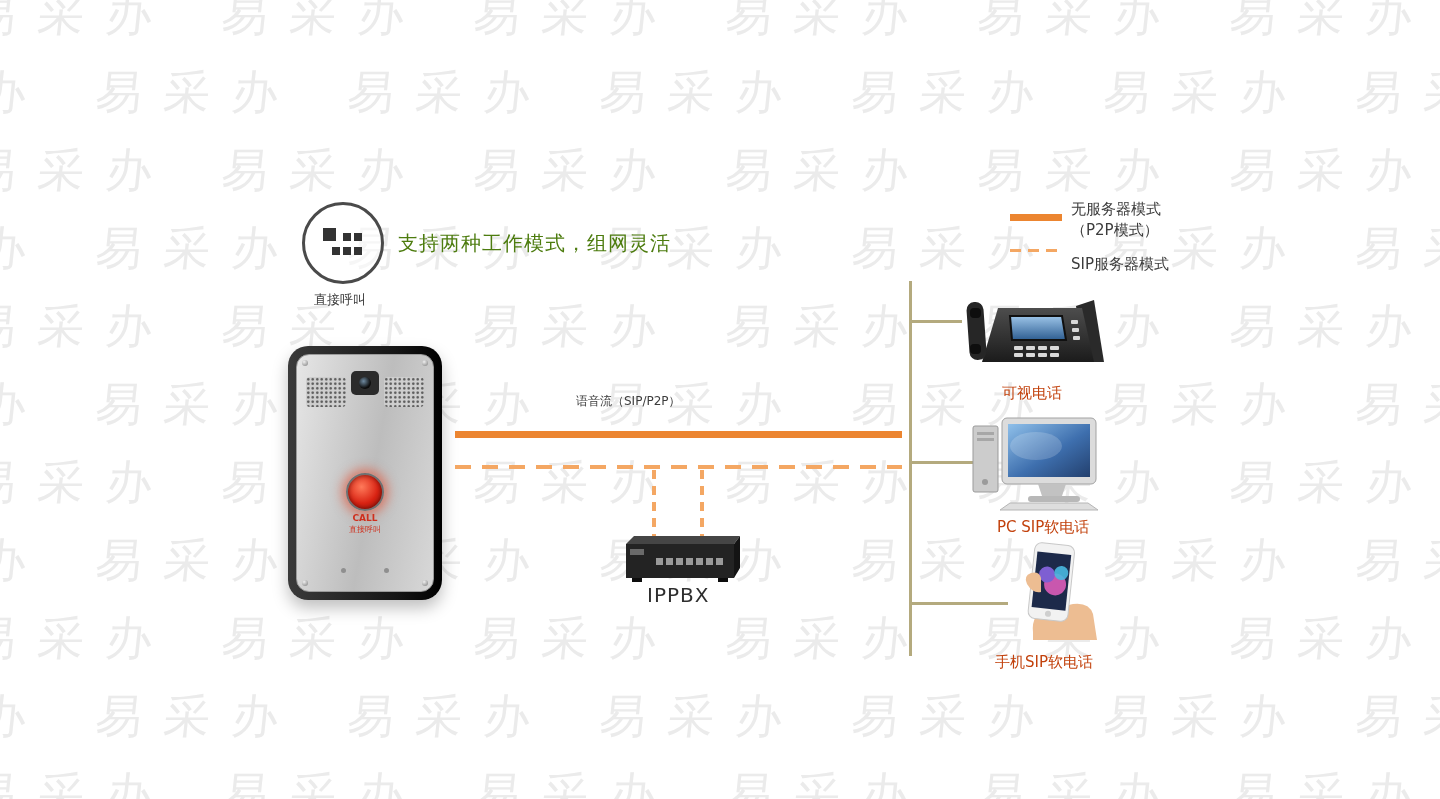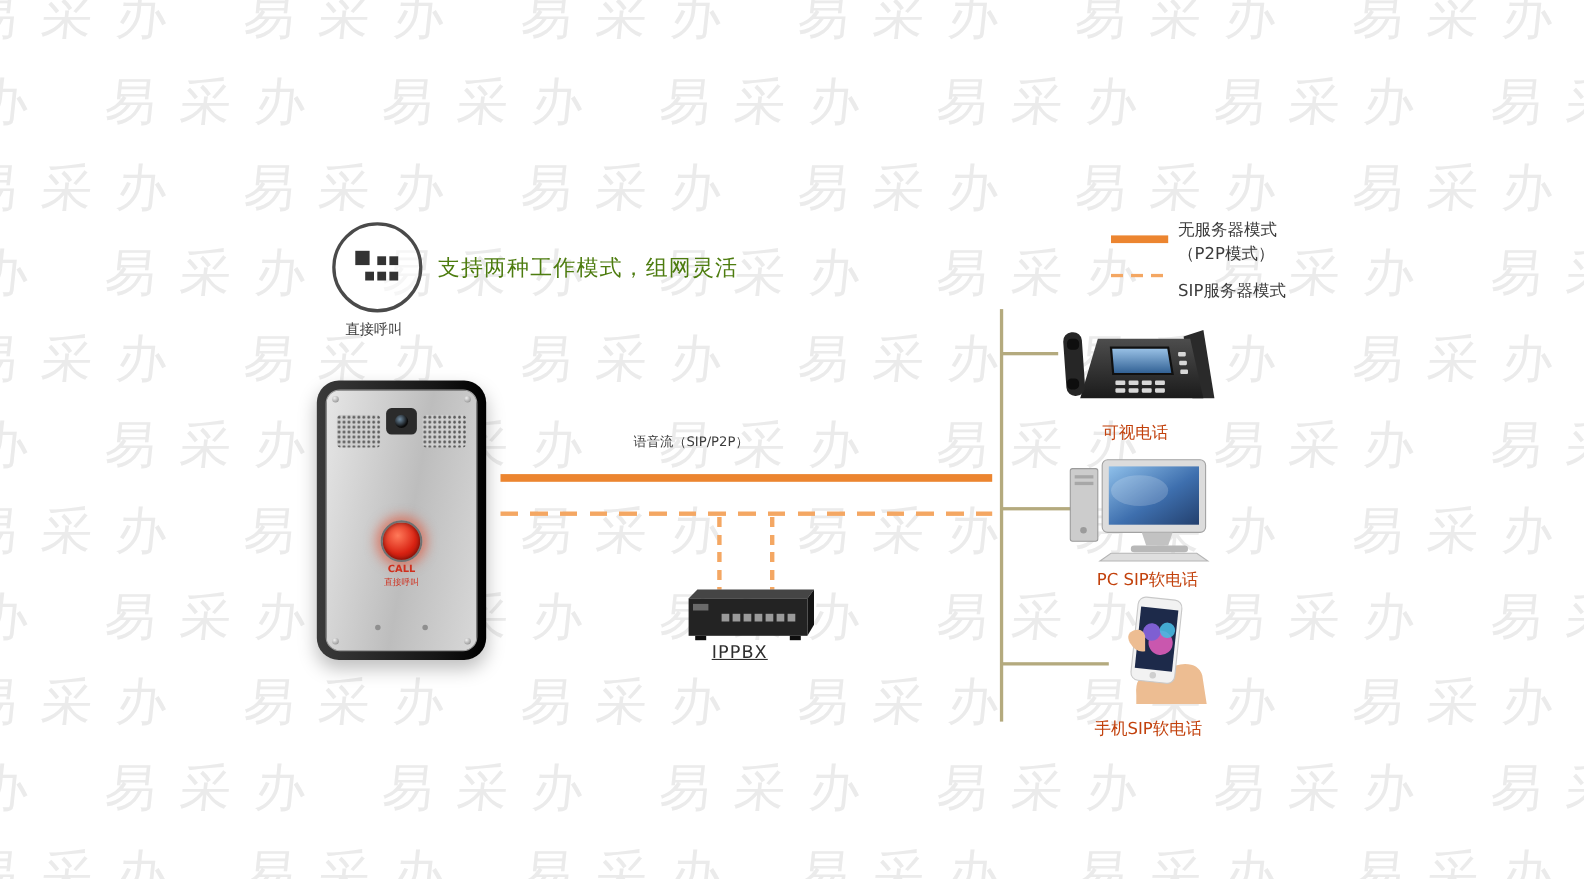--- a/index.html
+++ b/index.html
@@ -70,21 +70,21 @@
   
   .dev{pointer-events:none;}
   .vp-svg{left:958px;top:278px;}
   .pc-svg{left:970px;top:412px;}
   .mb-svg{left:1003px;top:540px;}
   .pbx-svg{left:612px;top:532px;}
   .dev-label{font-size:15px;color:#c2410c;white-space:nowrap;}
   .lbl-vp{left:1002px;top:384px;}
   .lbl-pc{left:997px;top:518px;}
   .lbl-mb{left:995px;top:653px;}
-  .lbl-pbx{left:647px;top:583px;font-size:16px;letter-spacing:1px;color:#2e2e2e;text-decoration:underline;}
+  .lbl-pbx{left:647px;top:583px;font-size:20px;letter-spacing:1px;color:#2e2e2e;}
 
   .desc{left:350px;top:633px;font-size:15.5px;line-height:24px;color:#4a4a4a;}
 </style>
 </head>
 <body>
 
 <div id="watermark">
     <span class="wm" style="left: -30px; top: -16px;">易采办</span>
     <span class="wm" style="left: 222px; top: -16px;">易采办</span>
     <span class="wm" style="left: 474px; top: -16px;">易采办</span>

